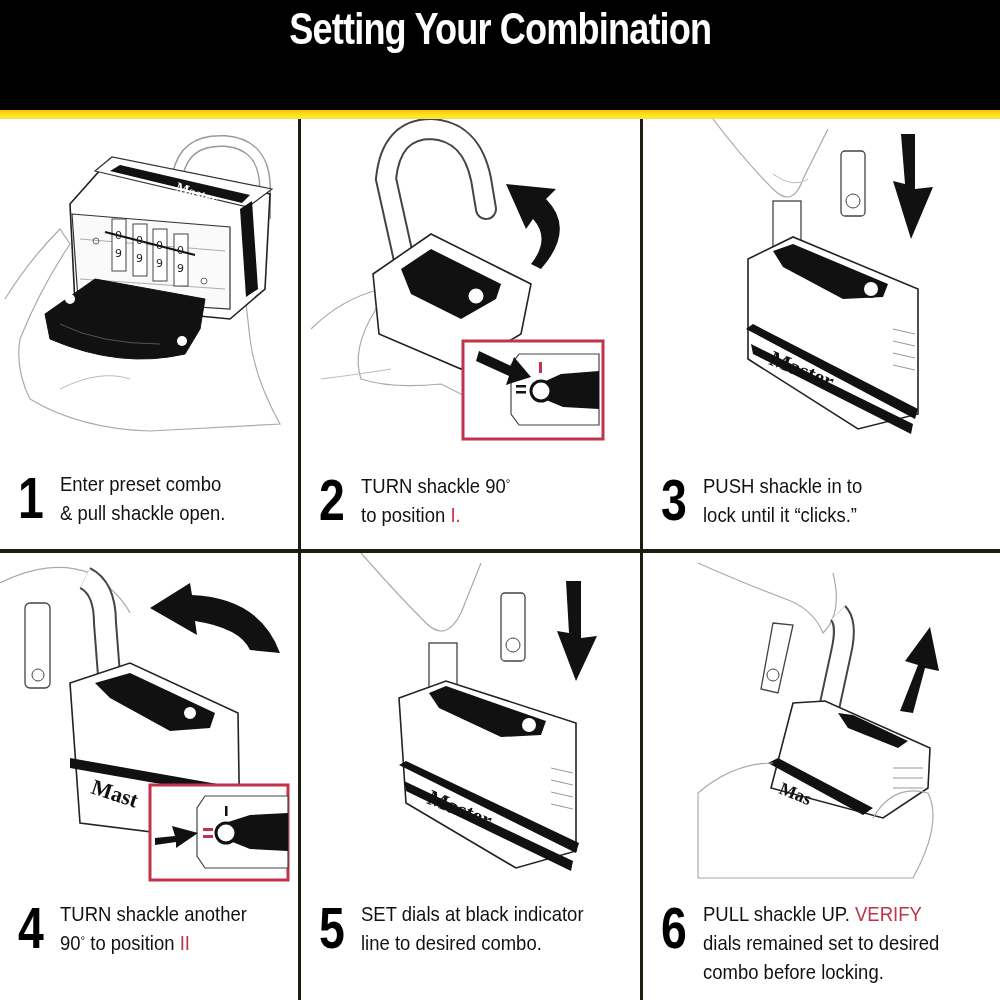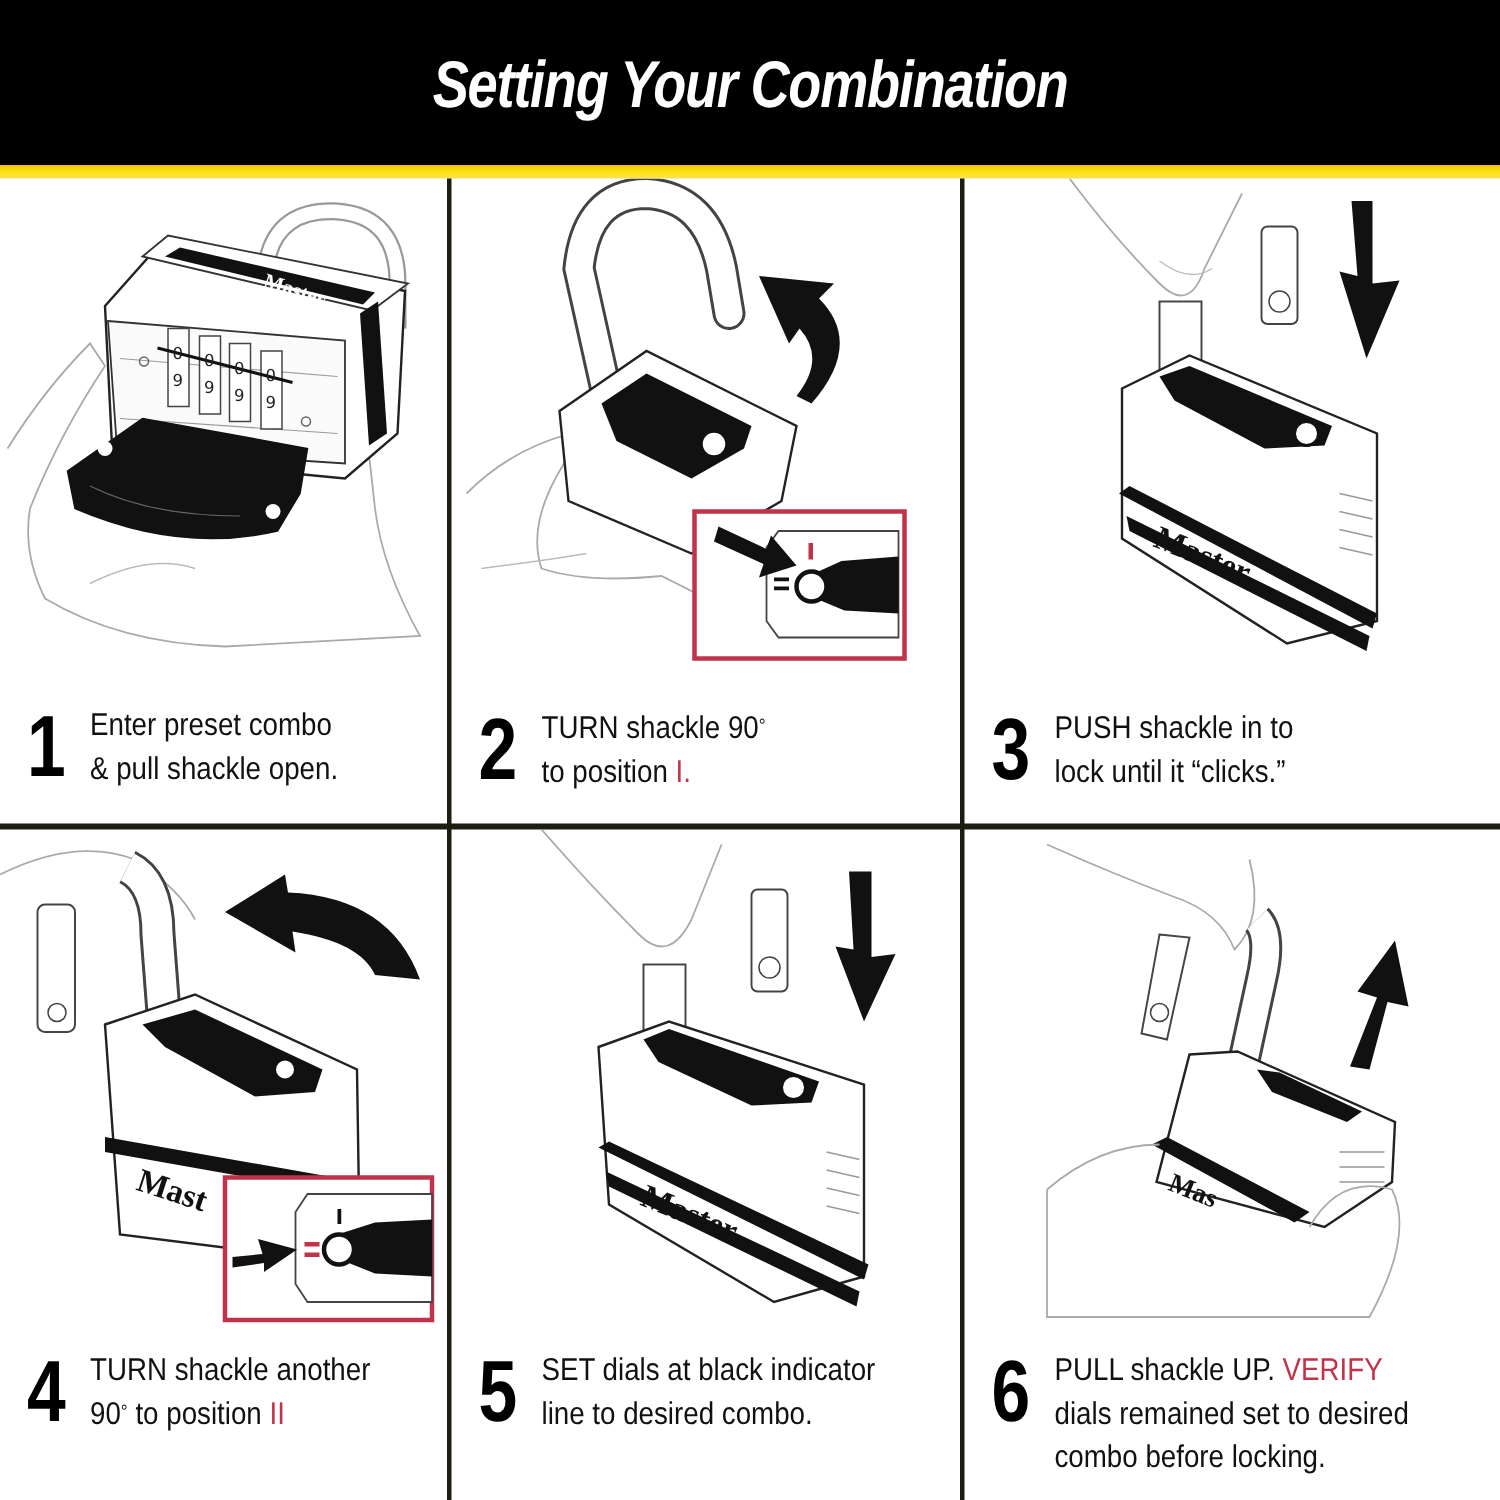--- a/index.html
+++ b/index.html
@@ -1,21 +1,21 @@
 <!DOCTYPE html>
 <html><head>
 <meta charset="utf-8">
 <style>
   * { box-sizing: border-box; margin: 0; padding: 0; }
   html, body { width: 1000px; height: 1000px; background: #ffffff; overflow: hidden; }
   body { position: relative; font-family: "Liberation Sans", "DejaVu Sans", sans-serif; color: #111; }
 
   .header {
     position: absolute; left: 0; top: 0; width: 1000px; height: 110px;
-    background: #000; display: flex; align-items: center; justify-content: center; font-style: italic;
+    background: #000; display: flex; align-items: flex-start; justify-content: center;
   }
   .header-title {
     color: #fff; font-weight: bold; font-size: 44px; letter-spacing: -1px;
     transform: scaleX(0.82); transform-origin: center; margin-top: 4px;
   }
   .yellow-band {
     position: absolute; left: 0; top: 110px; width: 1000px; height: 9px;
     background: linear-gradient(#f2c500, #ffe81a 60%, #f8e05a);
   }
 

